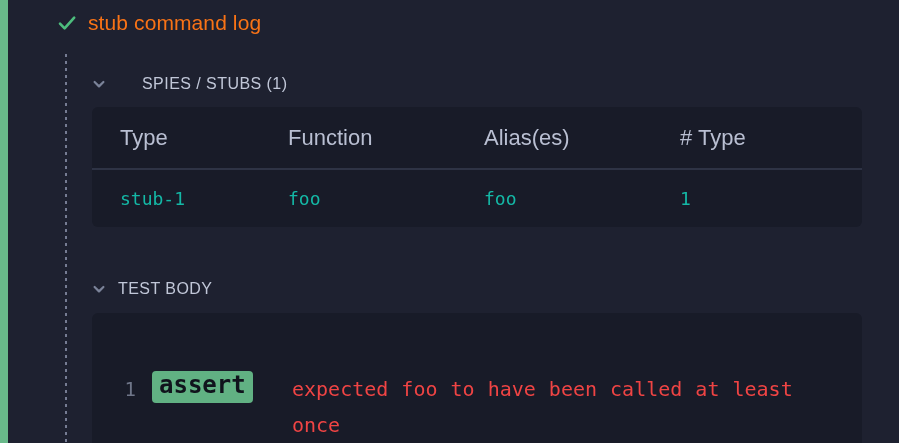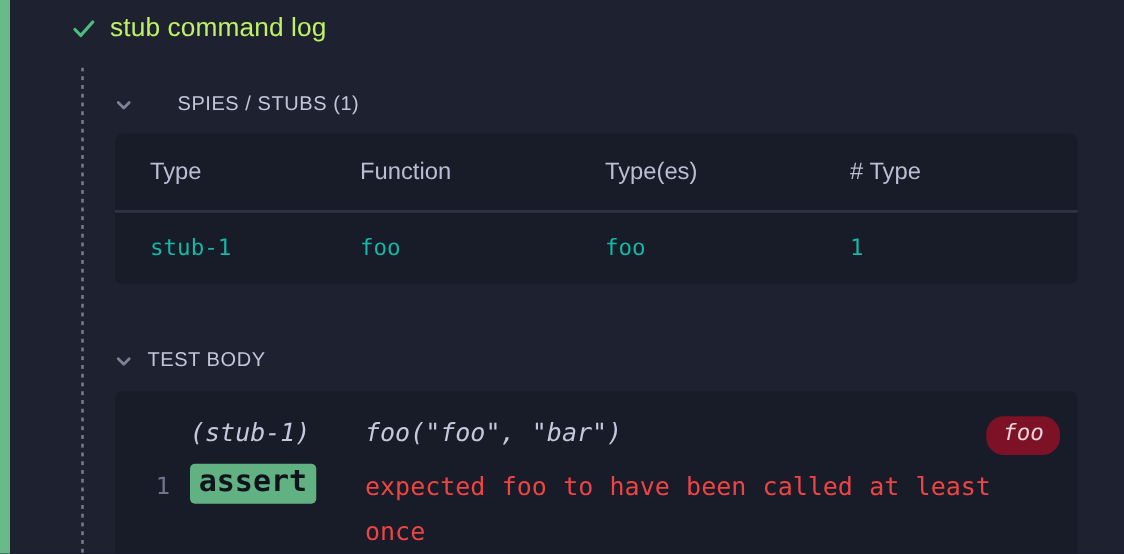--- a/index.html
+++ b/index.html
@@ -41,21 +41,21 @@
     color: #4dbd7d;
     display: inline-flex;
     align-items: center;
     justify-content: center;
     flex: none;
   }
   #check-icon svg { display: block; }
   #test-title {
     margin-left: 10px;
     font-size: 21px;
-    color: #bef264;
+    color: #f97316;
     letter-spacing: .1px;
     white-space: nowrap;
   }
 
   
   #dotted-connector {
     position: absolute;
     left: 65px;
     top: 54px;
     width: 2px;
@@ -103,21 +103,21 @@
   #spies-table {
     position: absolute;
     left: 0; top: 0;
     width: 770px;
     border-collapse: collapse;
     table-layout: fixed;
   }
   #spies-table th {
     text-align: left;
     font-weight: 400;
-    font-size: 19px;
+    font-size: 22px;
     color: #b9bfd2;
     padding: 0;
     height: 62px;
     vertical-align: middle;
   }
   #spies-table td {
     text-align: left;
     font-family: "DejaVu Sans Mono", monospace;
     font-size: 18px;
     color: #14b8a6;
@@ -239,21 +239,21 @@
   </span>
   <span class="section-title">SPIES / STUBS (1)</span>
 </div>
 
 <div class="panel" id="spies-panel">
   <table id="spies-table">
     <thead>
       <tr>
         <th class="c-type col-pad-first">Type</th>
         <th class="c-func">Function</th>
-        <th class="c-alias">Type(es)</th>
+        <th class="c-alias">Alias(es)</th>
         <th class="c-calls"># Type</th>
       </tr>
     </thead>
     <tbody>
       <tr>
         <td class="c-type col-pad-first">stub-1</td>
         <td class="c-func">foo</td>
         <td class="c-alias">foo</td>
         <td class="c-calls">1</td>
       </tr>
@@ -265,28 +265,20 @@
   <span class="chevron-icon">
     <svg viewBox="0 0 14 14" width="14" height="14" aria-hidden="true">
       <path d="M2.6 5 L7 9.4 L11.4 5" fill="none" stroke="currentColor" stroke-width="2.2" stroke-linecap="round" stroke-linejoin="round"></path>
     </svg>
   </span>
   <span class="section-title">TEST BODY</span>
 </div>
 
 <div class="panel" id="testbody-panel">
 
-  <div class="cmd-row" id="cmd-row-stub">
-    <span class="cmd-number"></span>
-    <span class="cmd-label-slot">
-      <span class="cmd-alias-text">(stub-1)</span>
-    </span>
-    <span class="cmd-message code">foo("foo", "bar")</span>
-    <span class="alias-pill">foo</span>
-  </div>
 
   <div class="cmd-row" id="cmd-row-assert">
     <span class="cmd-number">1</span>
     <span class="cmd-label-slot">
       <span class="badge-assert">assert</span>
     </span>
     <span class="cmd-message assert-text">expected foo to have been called at least once</span>
   </div>
 
 </div>

